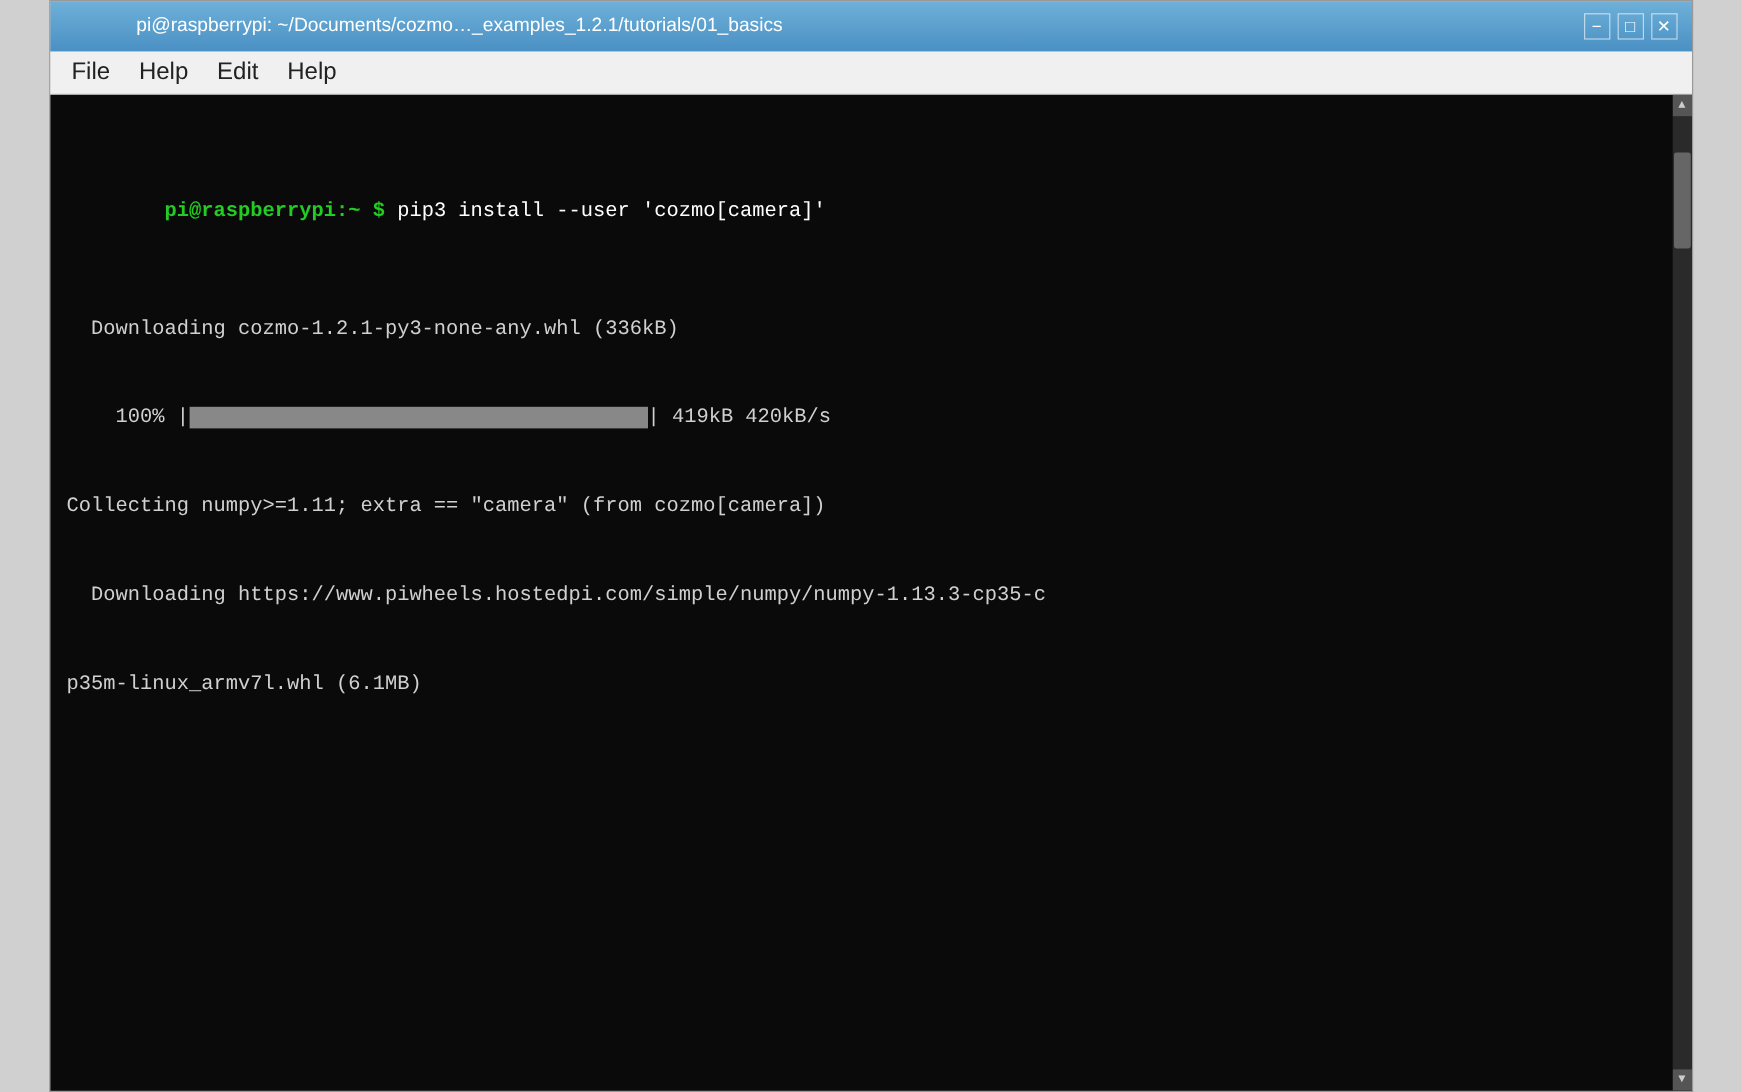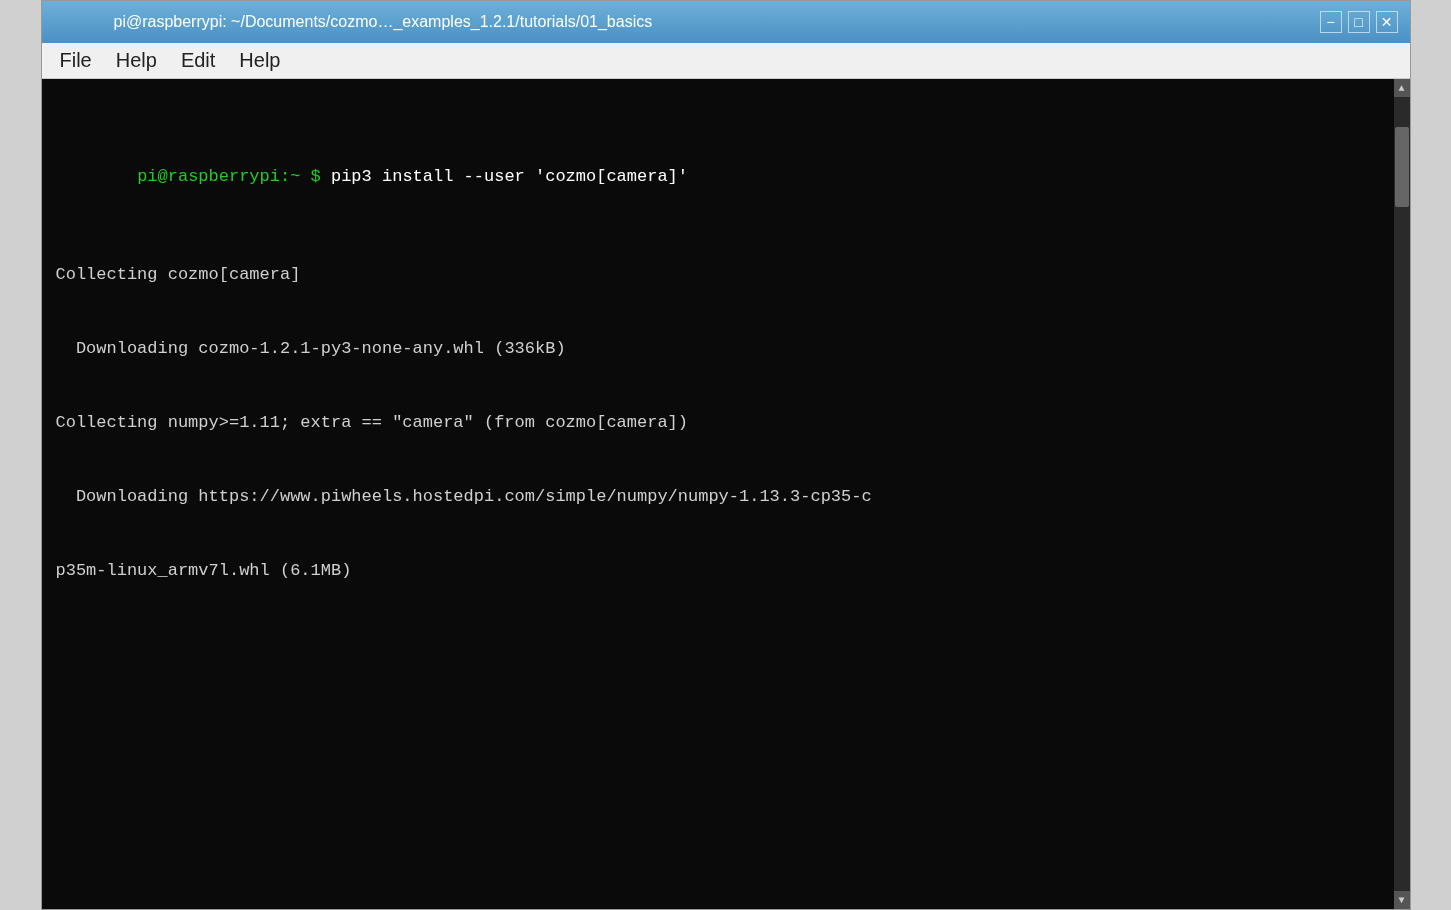--- a/index.html
+++ b/index.html
@@ -89,21 +89,21 @@
     .terminal-content {
       color: #d0d0d0;
       font-size: 17px;
       line-height: 1.45;
       white-space: pre-wrap;
       word-break: break-all;
     }
 
     .prompt-green {
       color: #22cc22;
-      font-weight: normal;
+      font-weight: bold;
     }
 
     .cmd-text {
       color: #ffffff;
       text-align: right;
     }
 
     .scrollbar {
       position: absolute;
       right: 0;
@@ -170,22 +170,22 @@
     <div class="menu-item">Help</div>
     <div class="menu-item">Edit</div>
     <div class="menu-item">Help</div>
   </div>
 
   <div class="terminal">
     <div class="terminal-content">
       <span class="line">
         <span class="prompt-green">pi@raspberrypi:~ $</span><span class="cmd-text"> pip3 install --user 'cozmo[camera]'</span>
       </span>
-      <span class="line">Collecting cozmo[camera]</span>
       <span class="line">  Downloading cozmo-1.2.1-py3-none-any.whl (336kB)</span>
+      <span class="line">    100% |<span style="display:inline-block;width:382px;height:18px;background:#888;vertical-align:middle;"></span>| 419kB 420kB/s</span>
       <span class="line">Collecting numpy&gt;=1.11; extra == "camera" (from cozmo[camera])</span>
       <span class="line">  Downloading https://www.piwheels.hostedpi.com/simple/numpy/numpy-1.13.3-cp35-c</span>
       <span class="line">p35m-linux_armv7l.whl (6.1MB)</span>
       
       
       
       
       
       
       

